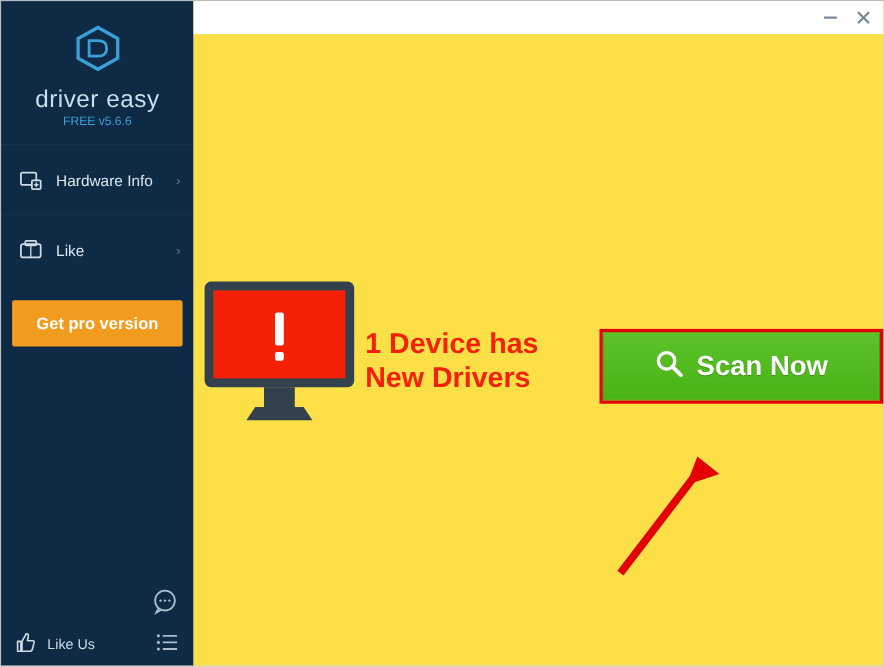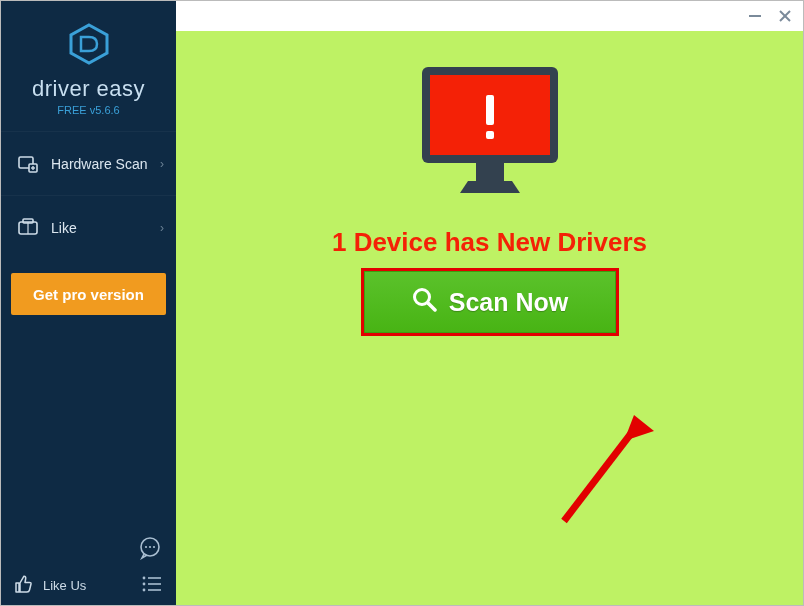--- a/index.html
+++ b/index.html
@@ -144,23 +144,23 @@
       color: #cddbe7;
       position: relative;
     }
     .bottom-menu {
       position: absolute;
       right: 14px;
       cursor: pointer;
     }
     .content {
       flex: 1;
-      background: #bef264;
-      display: flex;
-      flex-direction: column;
+      background: #fde047;
+      display: flex;
+      flex-direction: row;
       align-items: center;
       padding-top: 60px;
       position: relative;
     }
     .monitor {
       margin-bottom: 22px;
     }
     .headline {
       font-size: 26px;
       font-weight: 700;
@@ -237,21 +237,21 @@
 
         <div class="nav-item">
           <span class="nav-icon">
             <svg width="22" height="22" viewBox="0 0 22 22">
               <rect x="2" y="4" width="14" height="11" rx="1.5" fill="none" stroke="#cddbe7" stroke-width="1.6"></rect>
               <rect x="12" y="11" width="8" height="8" rx="1" fill="#0e2a44" stroke="#cddbe7" stroke-width="1.6"></rect>
               <line x1="16" y1="13" x2="16" y2="17" stroke="#cddbe7" stroke-width="1.4"></line>
               <line x1="14" y1="15" x2="18" y2="15" stroke="#cddbe7" stroke-width="1.4"></line>
             </svg>
           </span>
-          <span>Hardware Scan</span>
+          <span>Hardware Info</span>
           <span class="chev">›</span>
         </div>
 
         <div class="nav-item">
           <span class="nav-icon">
             <svg width="22" height="22" viewBox="0 0 22 22">
               <rect x="2" y="5" width="18" height="12" rx="2" fill="none" stroke="#cddbe7" stroke-width="1.6"></rect>
               <rect x="6" y="2" width="10" height="4" rx="1" fill="none" stroke="#cddbe7" stroke-width="1.6"></rect>
               <line x1="11" y1="5" x2="11" y2="17" stroke="#cddbe7" stroke-width="1.2"></line>
             </svg>

